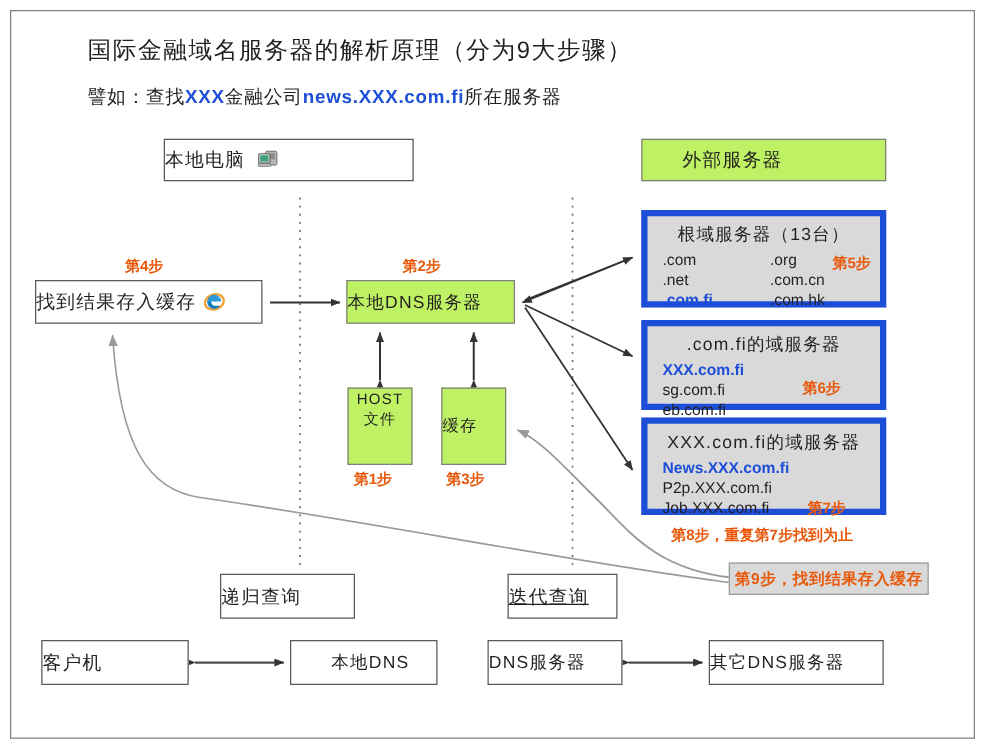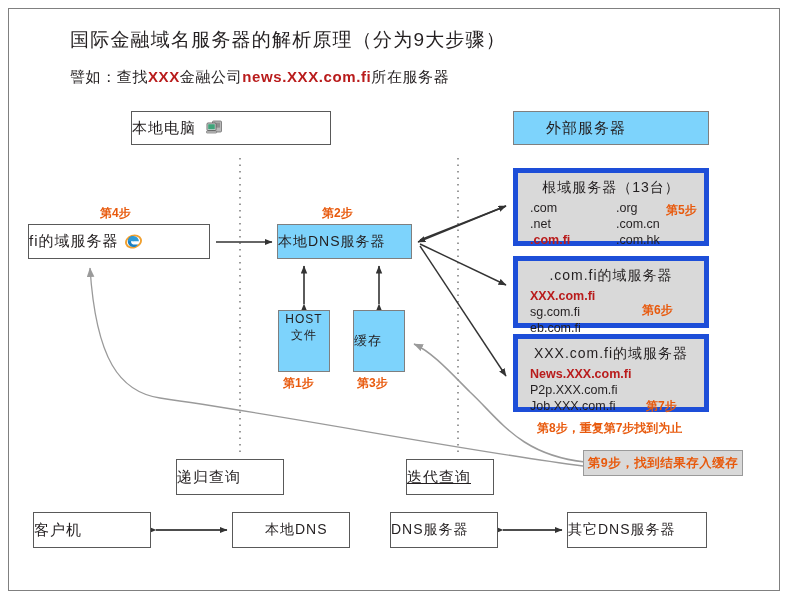--- a/index.html
+++ b/index.html
@@ -53,39 +53,39 @@
     letter-spacing: 1.2px;
   }
   #subtitle {
     left: 70px;
     top: 68px;
     font-size: 15px;
     color: #231f20;
     letter-spacing: 0.6px;
   }
   .green {
-    color: #b91c1c;
+    color: #1d4ed8;
     font-weight: bold;
   }
 
   
   .box {
     position: absolute;
     box-sizing: border-box;
     display: flex;
     align-items: center;
     color: #231f20;
     letter-spacing: 1px;
   }
   .box-white {
     background: #ffffff;
     border: 1px solid #595959;
   }
   .box-gray {
-    background: #7dd3fc;
+    background: #bef264;
     border: 1px solid #7f7f7f;
   }
 
   
   #box-local-computer {
     left: 131px; top: 111px; width: 200px; height: 34px;
     font-size: 15px;
     gap: 10px;
   }
   #box-external-server {
@@ -279,21 +279,21 @@
         <rect x="0.4" y="12" width="10.2" height="2" rx="0.6" fill="#c9c9c9" stroke="#6d6d6d" stroke-width="0.7"></rect>
       </svg>
     </span>
   </div>
 
   <div class="box box-gray" id="box-external-server">
     <span>外部服务器</span>
   </div>
 
   <div class="box box-white" id="box-web-browser">
-    <span>fi的域服务器</span>
+    <span>找到结果存入缓存</span>
     <span class="icon">
       <svg width="17" height="17" viewBox="0 0 20 20" xmlns="http://www.w3.org/2000/svg">
         <ellipse cx="10" cy="10" rx="9" ry="7" fill="none" stroke="#f0a030" stroke-width="2.2" transform="rotate(-18 10 10)"></ellipse>
         <path d="M10 3.4 A6.6 6.6 0 1 0 15.4 13.6 L9.6 13.6 A3.8 3.8 0 1 1 14.4 8.6 L9.8 9.6" fill="#1a7fc1"></path>
         <path d="M3.6 9.6 L16.4 9.6 A6.6 6.6 0 0 0 10 3.4 A6.6 6.6 0 0 0 3.6 9.6 z" fill="#2f9ad6"></path>
       </svg>
     </span>
   </div>
 
   <div class="box box-gray" id="box-local-dns">

